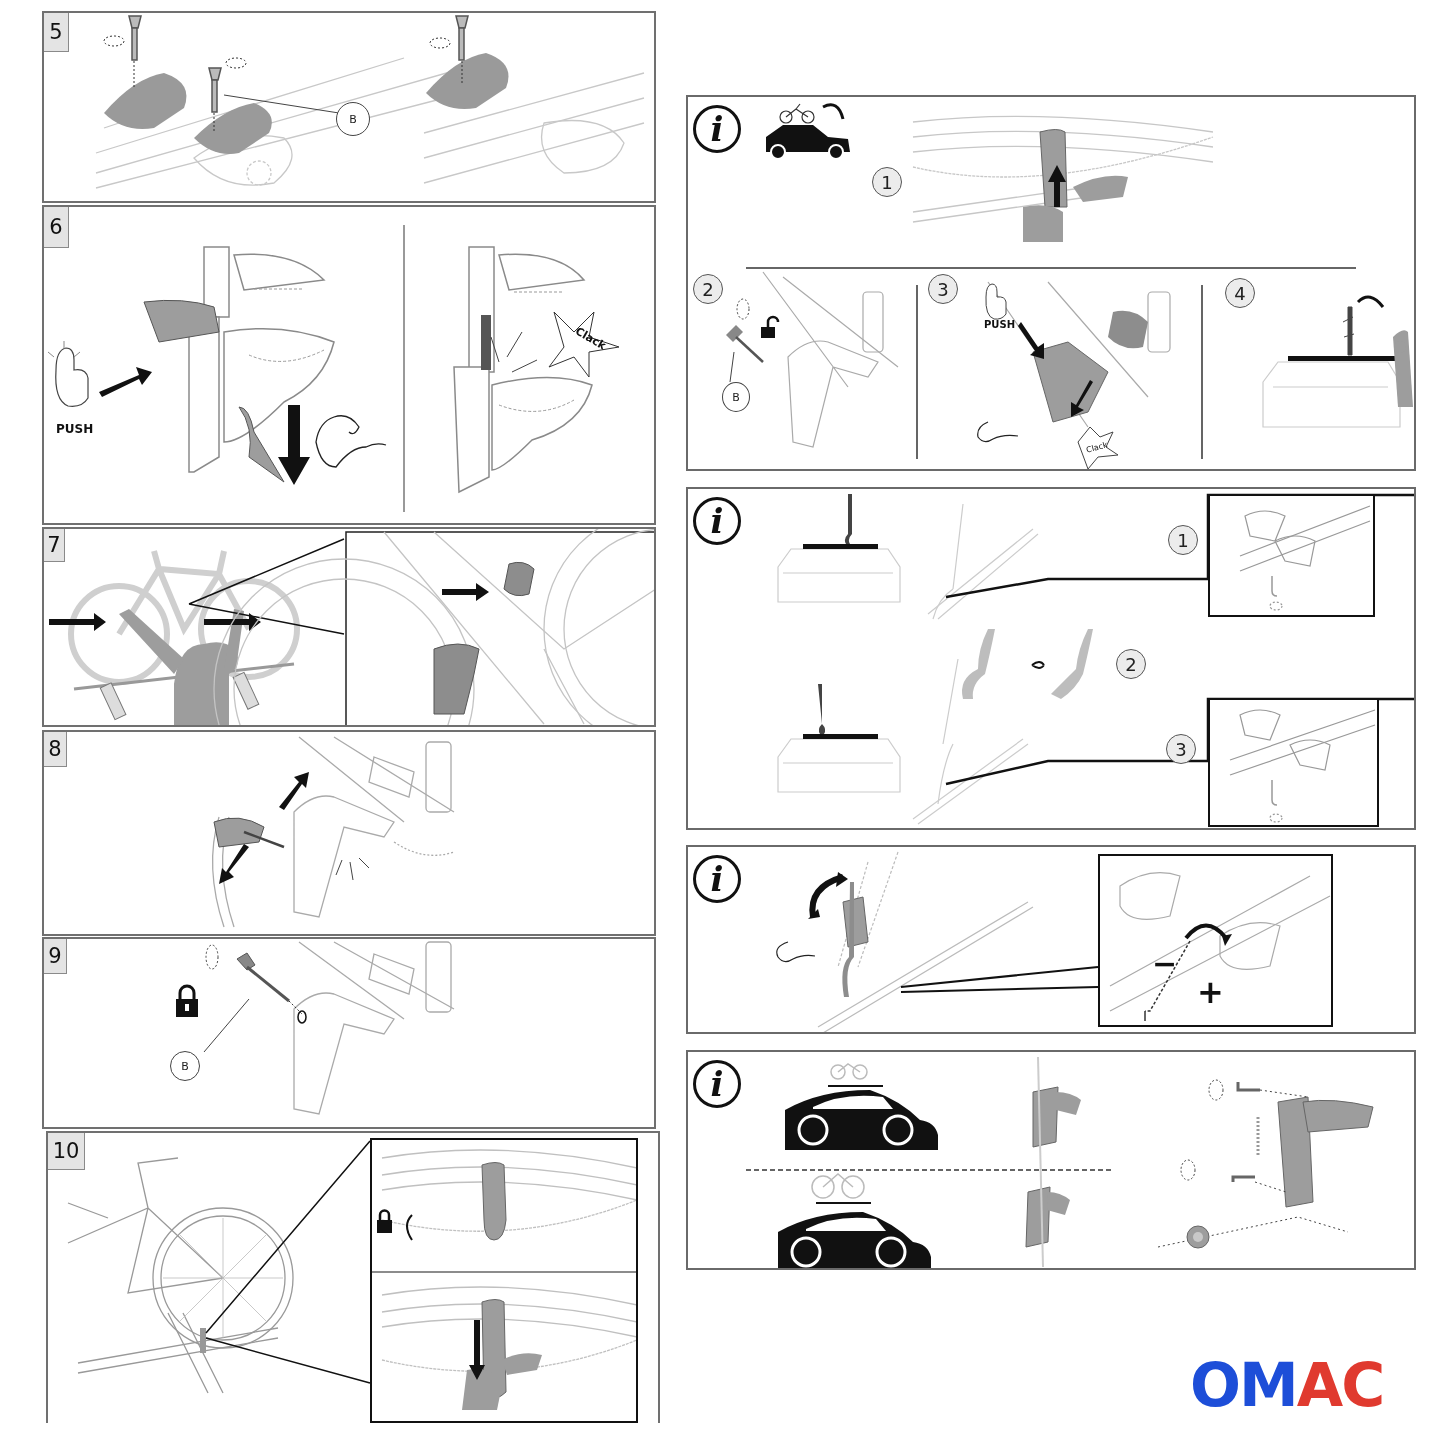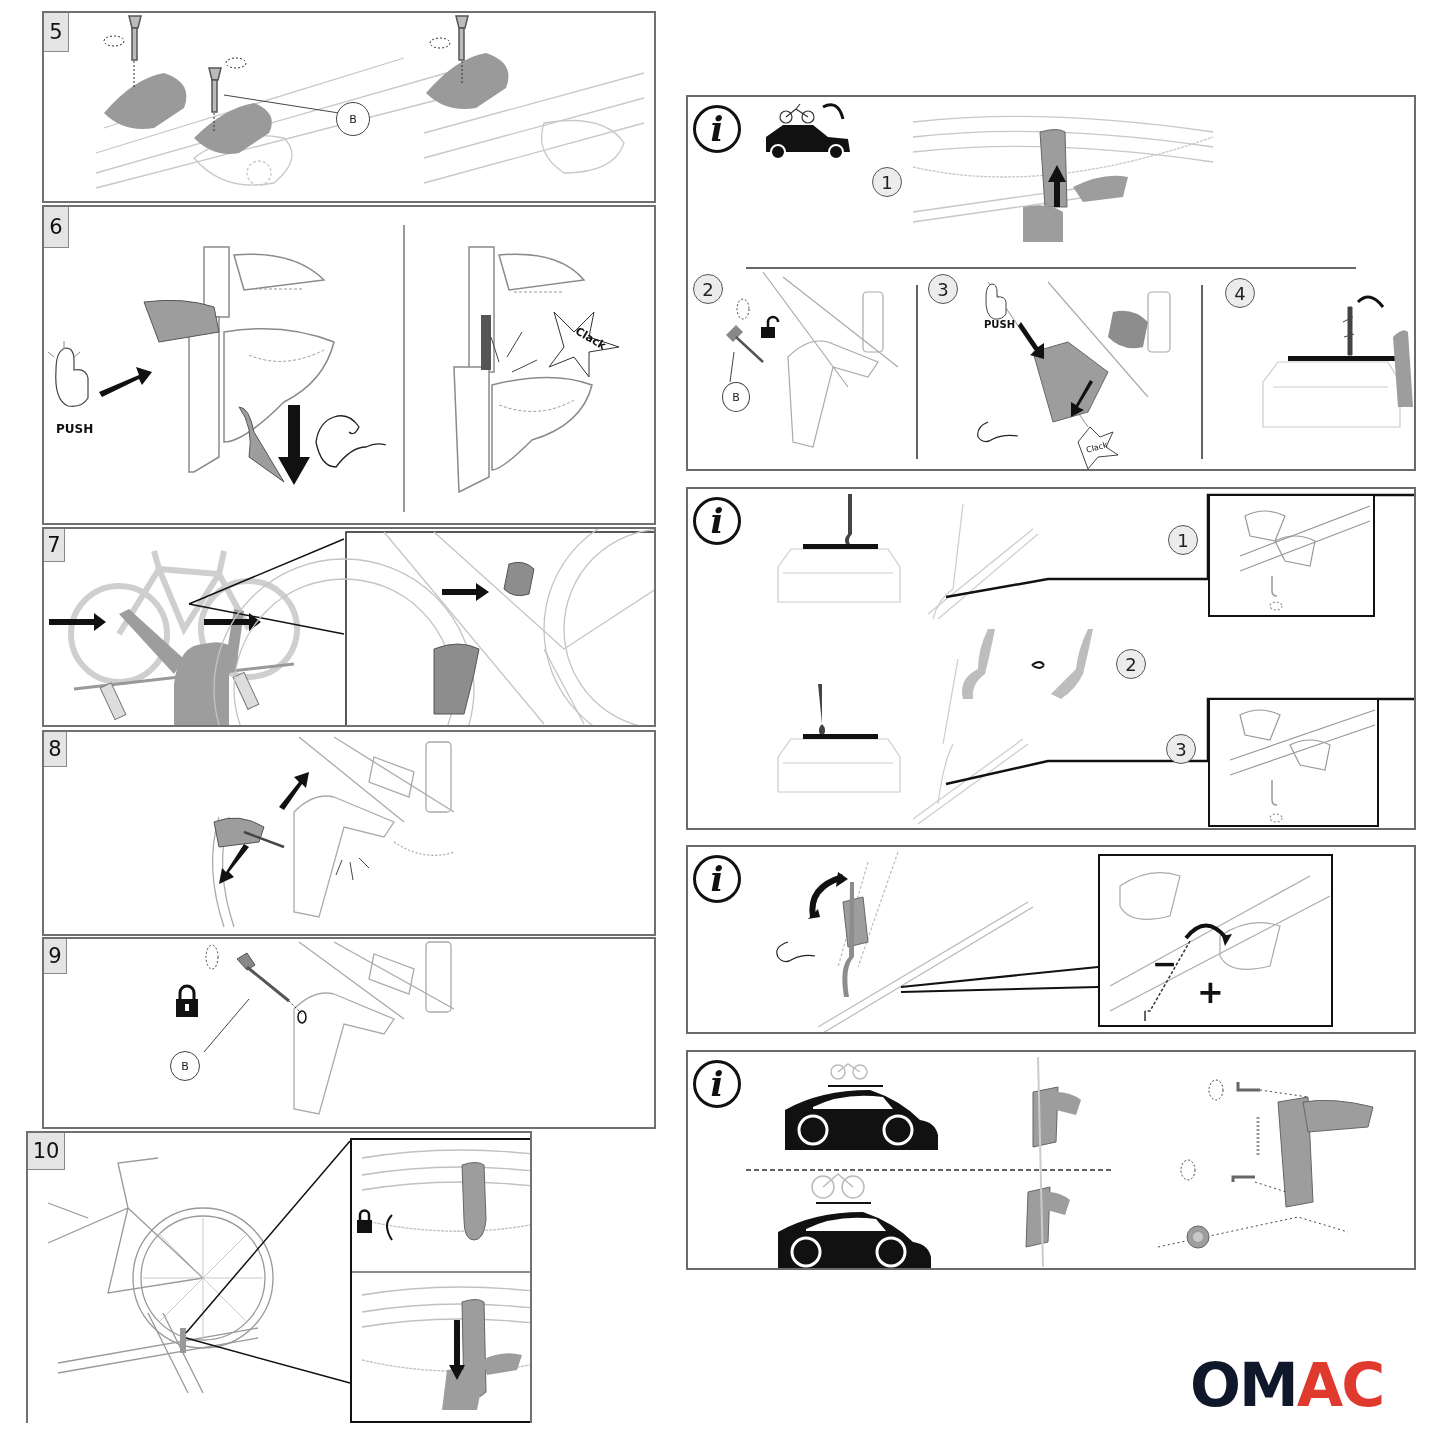--- a/index.html
+++ b/index.html
@@ -161,21 +161,21 @@
     <ellipse cx="258" cy="78" rx="4" ry="6" fill="none" stroke="#111" stroke-width="1.5"></ellipse>
     <ellipse cx="168" cy="18" rx="6" ry="12" fill="none" stroke="#444" stroke-dasharray="2 2"></ellipse>
     <rect x="132" y="60" width="22" height="18" fill="#111"></rect>
     <path d="M136 60 v-6 a7 7 0 0 1 14 0 v6" fill="none" stroke="#111" stroke-width="3"></path>
     <rect x="141" y="65" width="4" height="7" fill="#fff"></rect>
     <path d="M205 60 L160 113" stroke="#444" stroke-width="1"></path>
   </svg>
   <div class="ref" style="left:126px;top:112px;width:30px;height:30px;">B</div>
 </div>
 
-<div class="panel lpanel" style="left:26px;top:1131px;width:506px;height:292px;border-bottom:0;">
+<div class="panel lpanel" style="left:46px;top:1131px;width:614px;height:292px;border-bottom:0;">
   <div class="stepnum" style="width:36px;height:36px;">10</div>
   <svg width="614" height="292">
     <g stroke="#999" stroke-width="1.3" fill="none">
       <circle cx="175" cy="145" r="70"></circle>
         <circle cx="175" cy="145" r="62"></circle>
       <path d="M20 110 L100 75 L175 145 M100 75 L90 30 L130 25 M100 75 L80 160 L175 145 M20 70 L60 85"></path>
       <path d="M30 230 L230 195 M30 240 L230 205"></path>
       <path d="M120 180 L160 260 M135 180 L175 260"></path>
     </g>
     <g stroke="#bbb" stroke-width="0.8">
@@ -386,14 +386,14 @@
     <path d="M572 38 L620 45 M567 130 L598 140 M470 195 L610 165 L660 180" stroke="#444" stroke-dasharray="2 3" fill="none"></path>
     <ellipse cx="528" cy="38" rx="7" ry="10" fill="none" stroke="#444" stroke-dasharray="2 2"></ellipse>
     <ellipse cx="500" cy="118" rx="7" ry="10" fill="none" stroke="#444" stroke-dasharray="2 2"></ellipse>
     <path d="M570 65 l0 40" stroke="#999" stroke-dasharray="2 2" stroke-width="3"></path>
     <circle cx="510" cy="185" r="11" fill="#9d9d9d" stroke="#666"></circle>
       <circle cx="510" cy="185" r="5" fill="#c8c8c8"></circle>
   </svg>
 </div>
 
 <div class="logo" style="left:1190px;top:1355px;">
-  <span style="color:#0f172a;">OM</span><span style="color:#e03a2f;">AC</span>
+  <span style="color:#1d4ed8;">OM</span><span style="color:#e03a2f;">AC</span>
 </div>
 
 </body></html>

